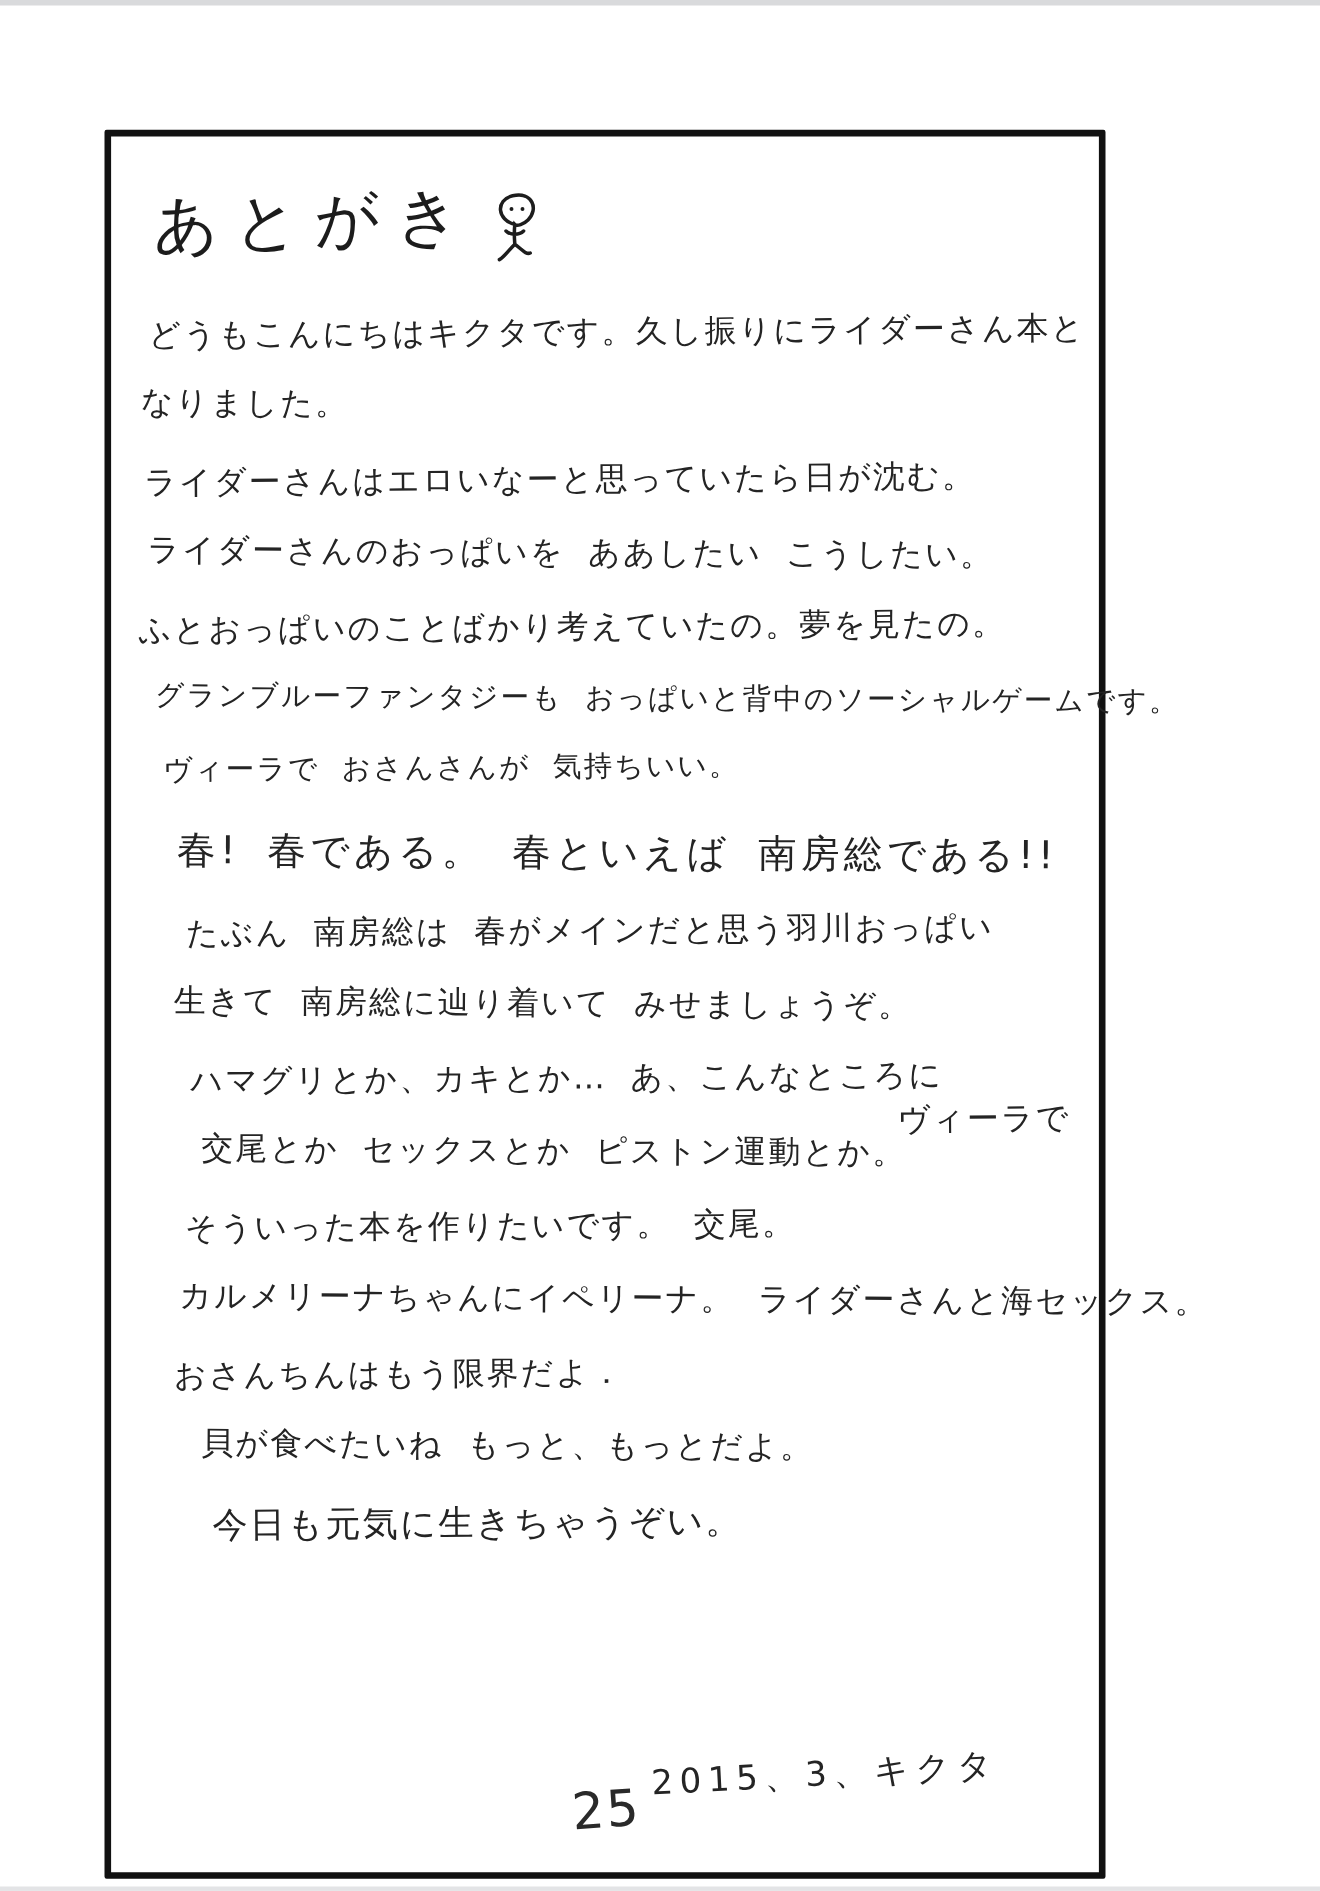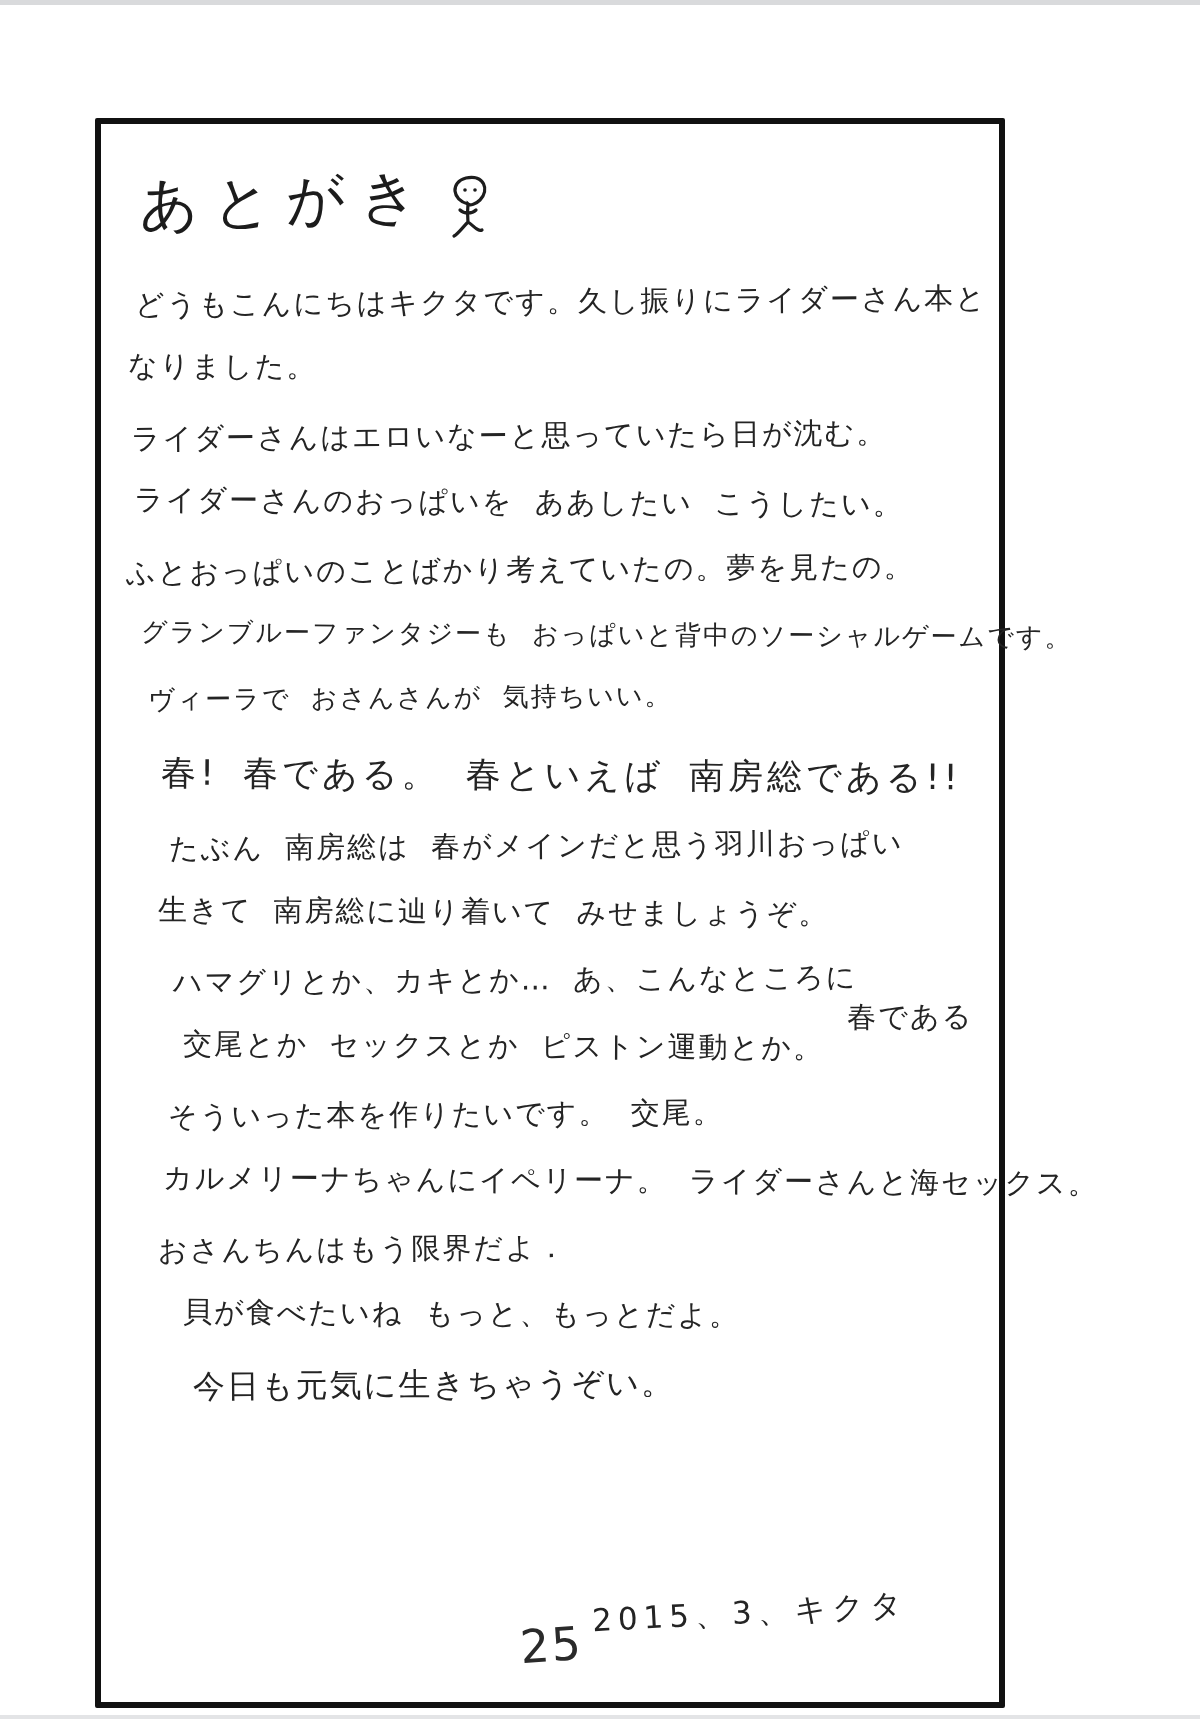--- a/index.html
+++ b/index.html
@@ -83,21 +83,21 @@
     <div class="line handw gap-sm" style="margin-left:30px">ライダーさんはエロいなーと思っていたら日が沈む。</div>
     <div class="line handw" style="margin-left:33px">ライダーさんのおっぱいを ああしたい こうしたい。</div>
     <div class="line handw" style="margin-left:25px">ふとおっぱいのことばかり考えていたの。夢を見たの。</div>
     <div class="line handw sz-sm" style="margin-left:40px">グランブルーファンタジーも おっぱいと背中のソーシャルゲームです。</div>
     <div class="line handw sz-sm" style="margin-left:47px">ヴィーラで おさんさんが 気持ちいい。</div>
     <div class="line handw sz-lg gap-lg" style="margin-left:60px">春! 春である。 春といえば 南房総である!!</div>
     <div class="line handw" style="margin-left:68px">たぶん 南房総は 春がメインだと思う羽川おっぱい</div>
     <div class="line handw" style="margin-left:57px">生きて 南房総に辿り着いて みせましょうぞ。</div>
     <div class="line handw" style="margin-left:72px">
       <span>ハマグリとか、カキとか… あ、こんなところに</span>
-      <span class="aside-right">春である</span>
+      <span class="aside-right">ヴィーラで</span>
     </div>
     <div class="line handw" style="margin-left:82px">交尾とか セックスとか ピストン運動とか。</div>
     <div class="line handw" style="margin-left:67px">そういった本を作りたいです。 交尾。</div>
     <div class="line handw" style="margin-left:62px">カルメリーナちゃんにイペリーナ。 ライダーさんと海セックス。</div>
     <div class="line handw" style="margin-left:57px">おさんちんはもう限界だよ．</div>
     <div class="line handw" style="margin-left:82px">貝が食べたいね もっと、もっとだよ。</div>
     <div class="line handw sz-md" style="margin-left:92px">今日も元気に生きちゃうぞい。</div>
   </div>
 
 </div>

